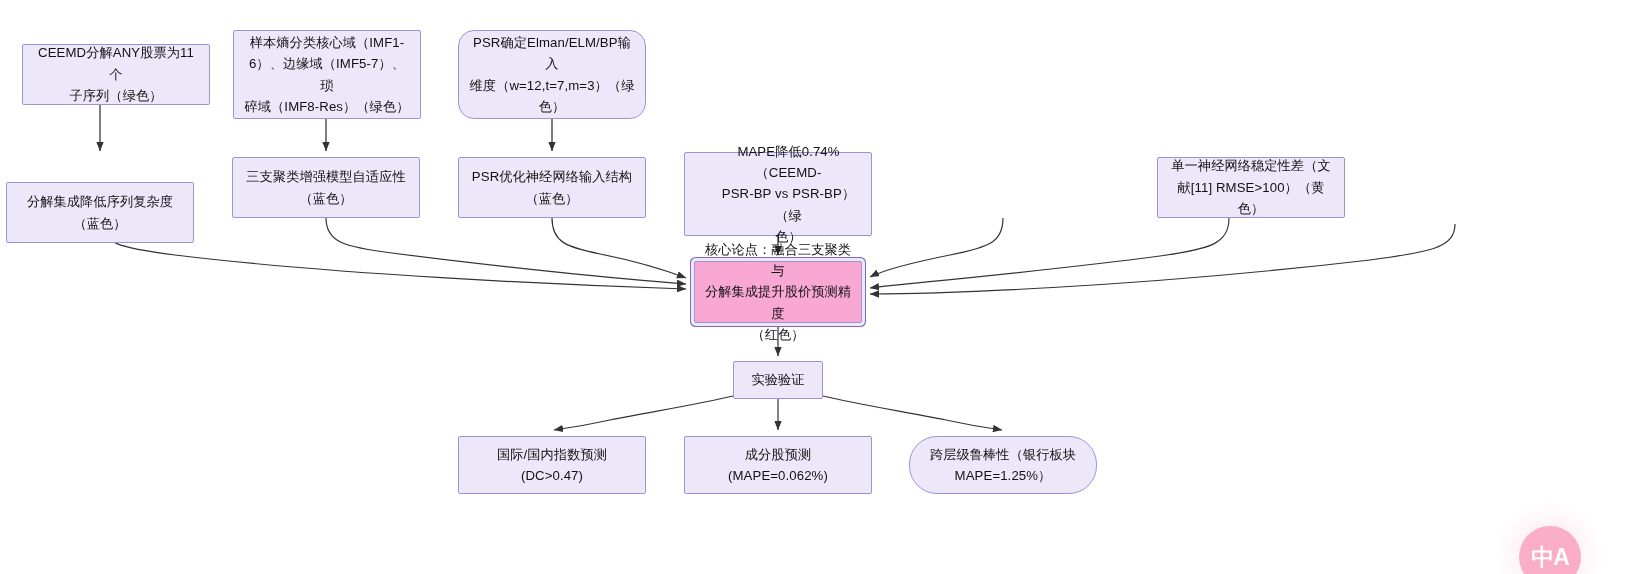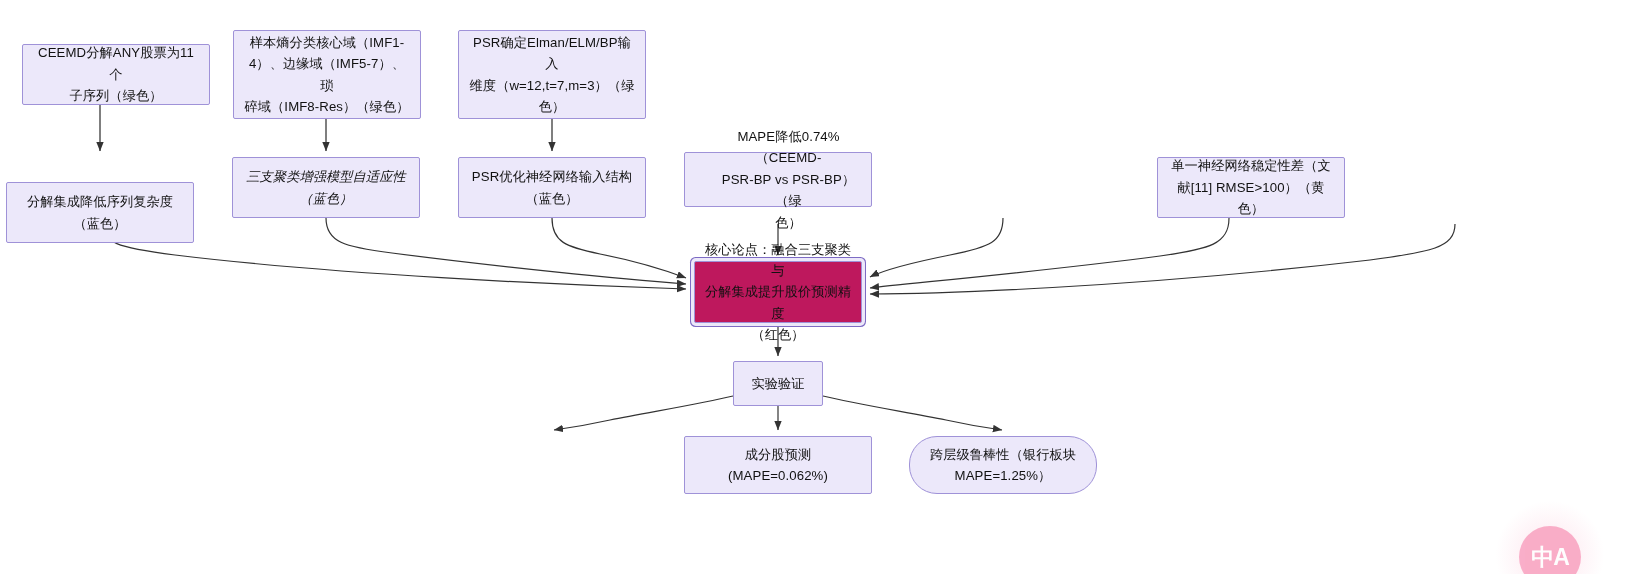--- a/index.html
+++ b/index.html
@@ -45,21 +45,21 @@
     letter-spacing: 0.1px;
   }
   .node .label {
     display: block;
     width: 100%;
     white-space: pre-line;
   }
   .node.core {
     border: 1px solid #9F92D8;
     box-shadow: 0 0 0 3px #ECE8FA, 0 0 0 4px #7D6BC4;
-    background: #be185d;
+    background: #f9a8d4;
   }
   .watermark {
     position: absolute;
     width: 62px;
     height: 62px;
     border-radius: 50%;
     background: #F9A8C4;
     display: flex;
     align-items: center;
     justify-content: center;
@@ -111,68 +111,72 @@
     </g>
   </svg>
 
   <div class="node" style="left:22px;top:44px;width:188px;height:61px;">
     <span class="label">CEEMD分解ANY股票为11个
 子序列（绿色）</span>
   </div>
 
   <div class="node" style="left:233px;top:30px;width:188px;height:89px;">
     <span class="label">样本熵分类核心域（IMF1-
-4）、边缘域（IMF5-7）、琐
+6）、边缘域（IMF5-7）、琐
 碎域（IMF8-Res）（绿色）</span>
   </div>
 
-  <div class="node" style="left:458px;top:30px;width:188px;height:89px;">
+  <div class="node" style="left:458px;top:30px;width:188px;height:89px;border-radius:16px;">
     <span class="label">PSR确定Elman/ELM/BP输入
 维度（w=12,t=7,m=3）（绿
 色）</span>
   </div>
 
   <div class="node" style="left:6px;top:157px;width:188px;height:61px;margin-top:25px;">
     <span class="label">分解集成降低序列复杂度
 （蓝色）</span>
   </div>
 
-  <div class="node" style="left:232px;top:157px;width:188px;height:61px;font-style:italic;">
+  <div class="node" style="left:232px;top:157px;width:188px;height:61px;">
     <span class="label">三支聚类增强模型自适应性
 （蓝色）</span>
   </div>
 
   <div class="node" style="left:458px;top:157px;width:188px;height:61px;">
     <span class="label">PSR优化神经网络输入结构
 （蓝色）</span>
   </div>
 
-  <div class="node" style="left:684px;top:152px;width:188px;height:55px;padding-left:30px;">
+  <div class="node" style="left:684px;top:152px;width:188px;height:84px;padding-left:30px;">
     <span class="label">MAPE降低0.74%（CEEMD-
 PSR-BP vs PSR-BP）（绿
 色）</span>
   </div>
 
 
   <div class="node" style="left:1135px;top:157px;width:188px;height:61px;margin-left:22px;">
     <span class="label">单一神经网络稳定性差（文
 献[11] RMSE&gt;100）（黄色）</span>
   </div>
 
 
   <div class="node core" style="left:694px;top:261px;width:168px;height:62px;">
     <span class="label">核心论点：融合三支聚类与
 分解集成提升股价预测精度
 （红色）</span>
   </div>
 
-  <div class="node" style="left:733px;top:361px;width:90px;height:45px;">
+  <div class="node" style="left:733px;top:361px;width:90px;height:38px;">
     <span class="label">实验验证</span>
   </div>
 
+  <div class="node" style="left:458px;top:436px;width:188px;height:58px;">
+    <span class="label">国际/国内指数预测
+(DC&gt;0.47)</span>
+  </div>
 
   <div class="node" style="left:684px;top:436px;width:188px;height:58px;">
     <span class="label">成分股预测
 (MAPE=0.062%)</span>
   </div>
 
   <div class="node" style="left:909px;top:436px;width:188px;height:58px;border-radius:28px;">
     <span class="label">跨层级鲁棒性（银行板块
 MAPE=1.25%）</span>
   </div>

